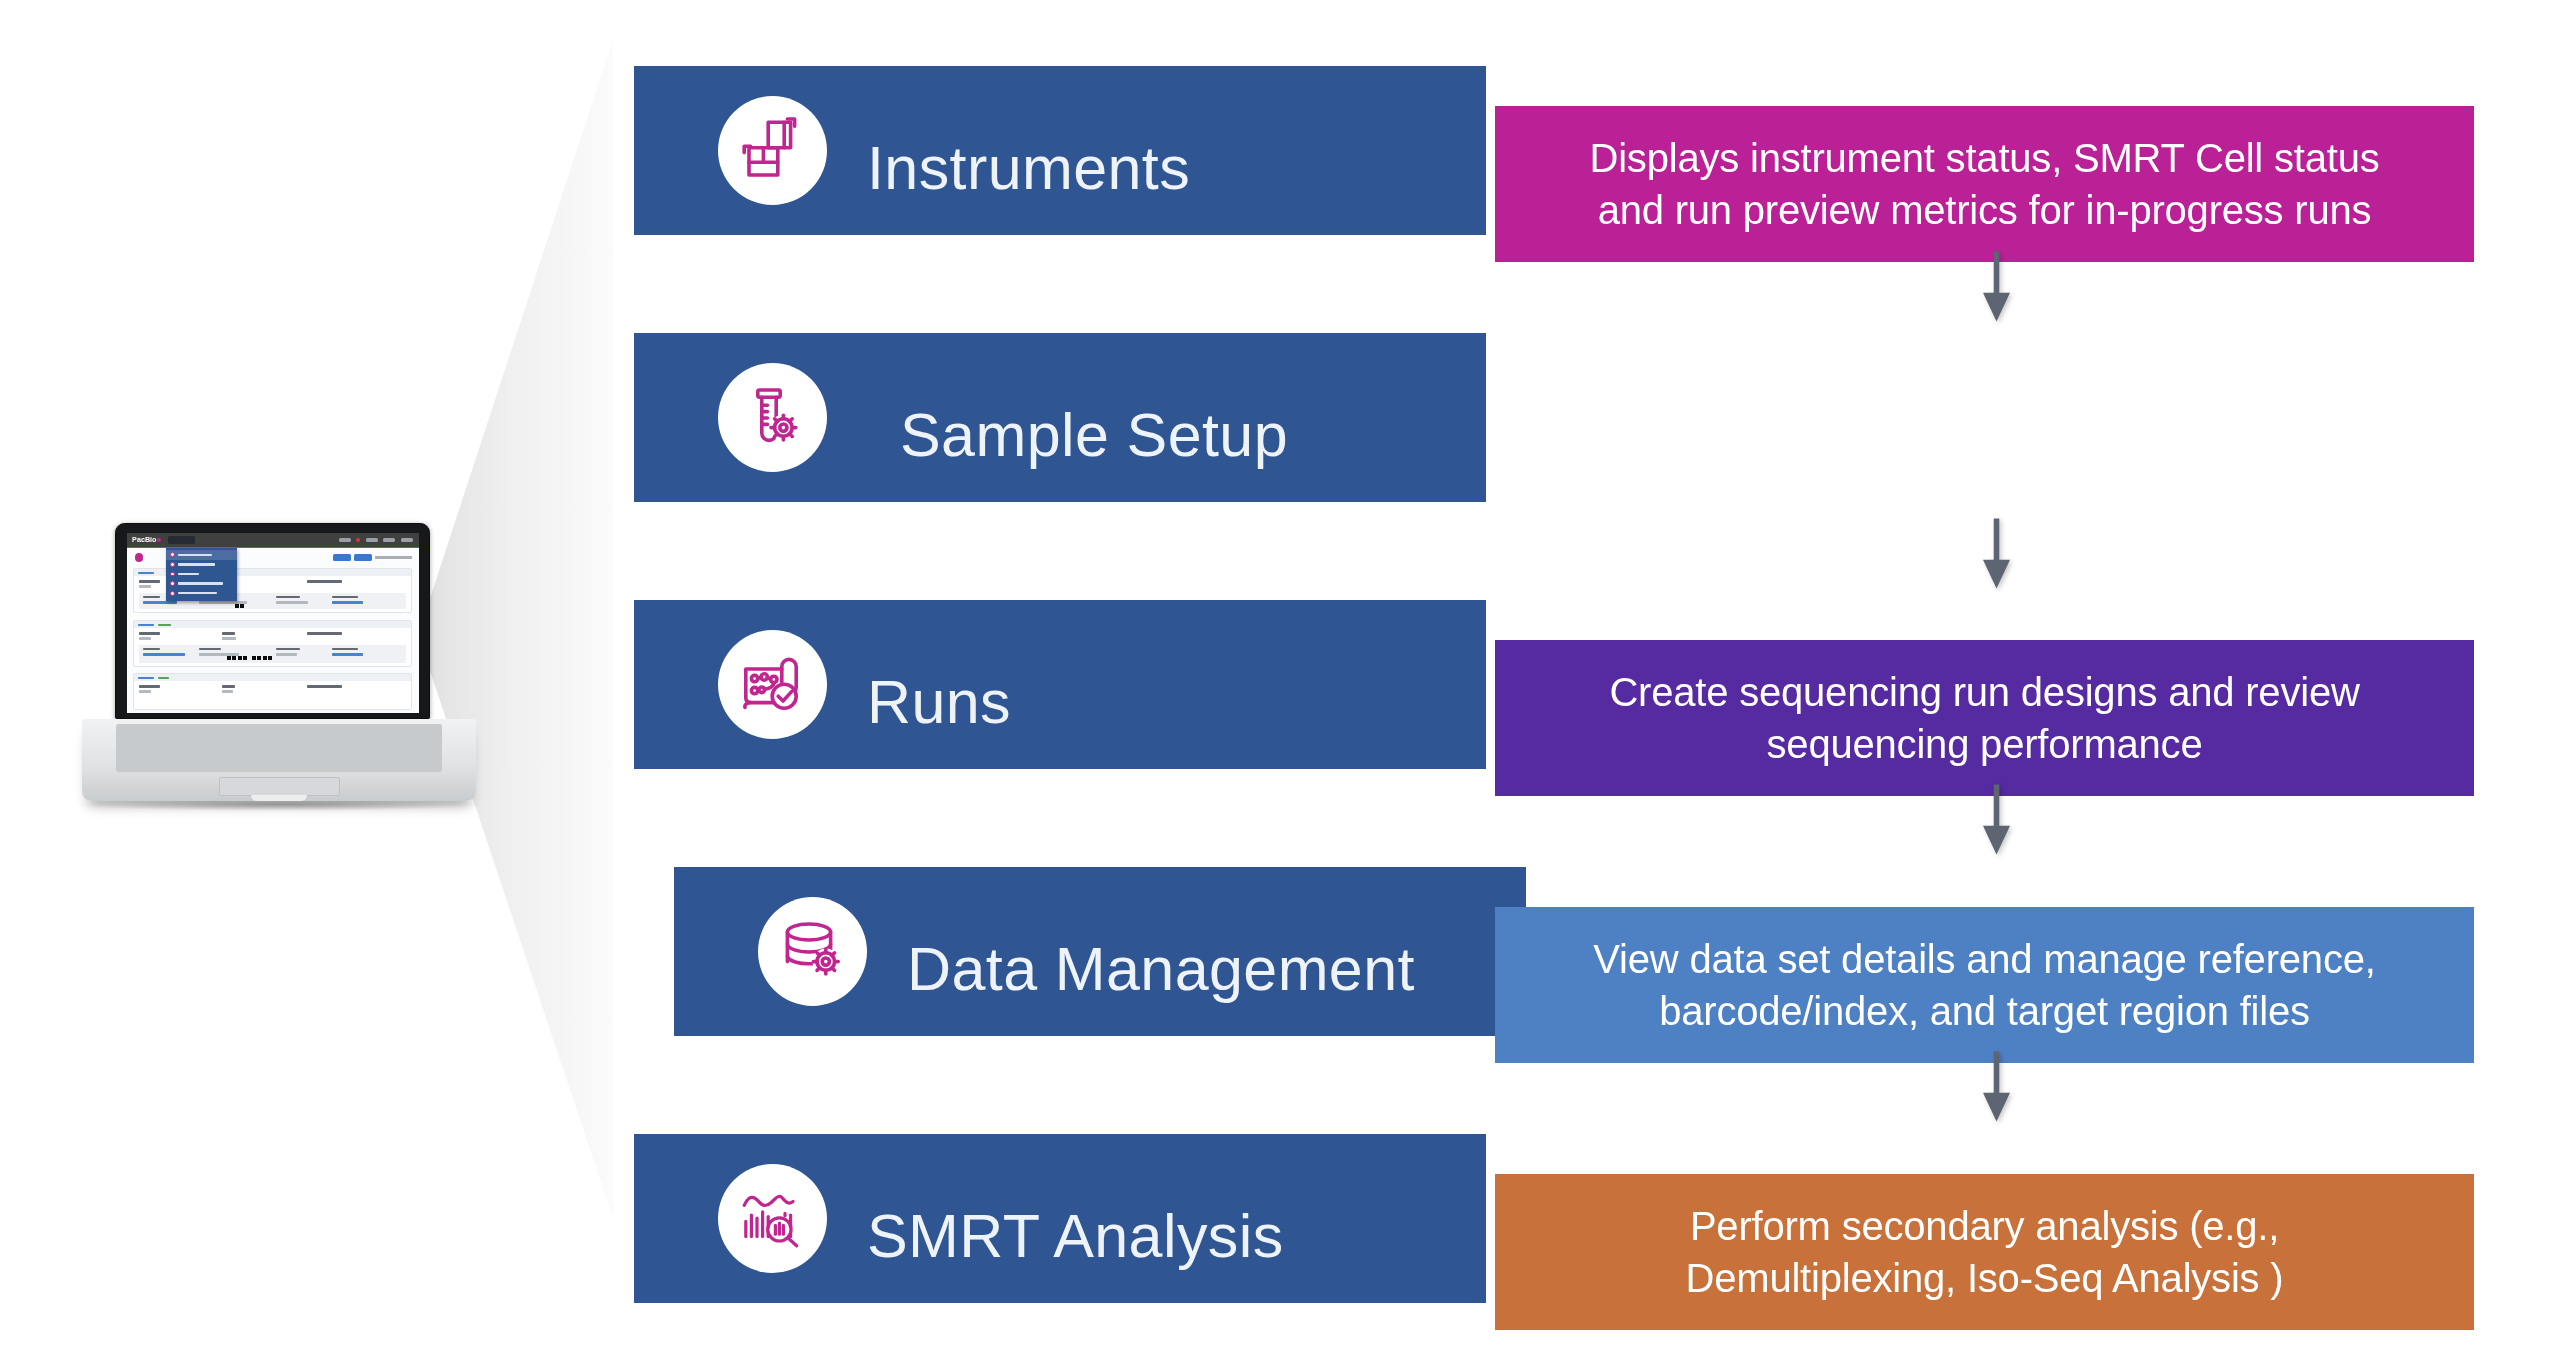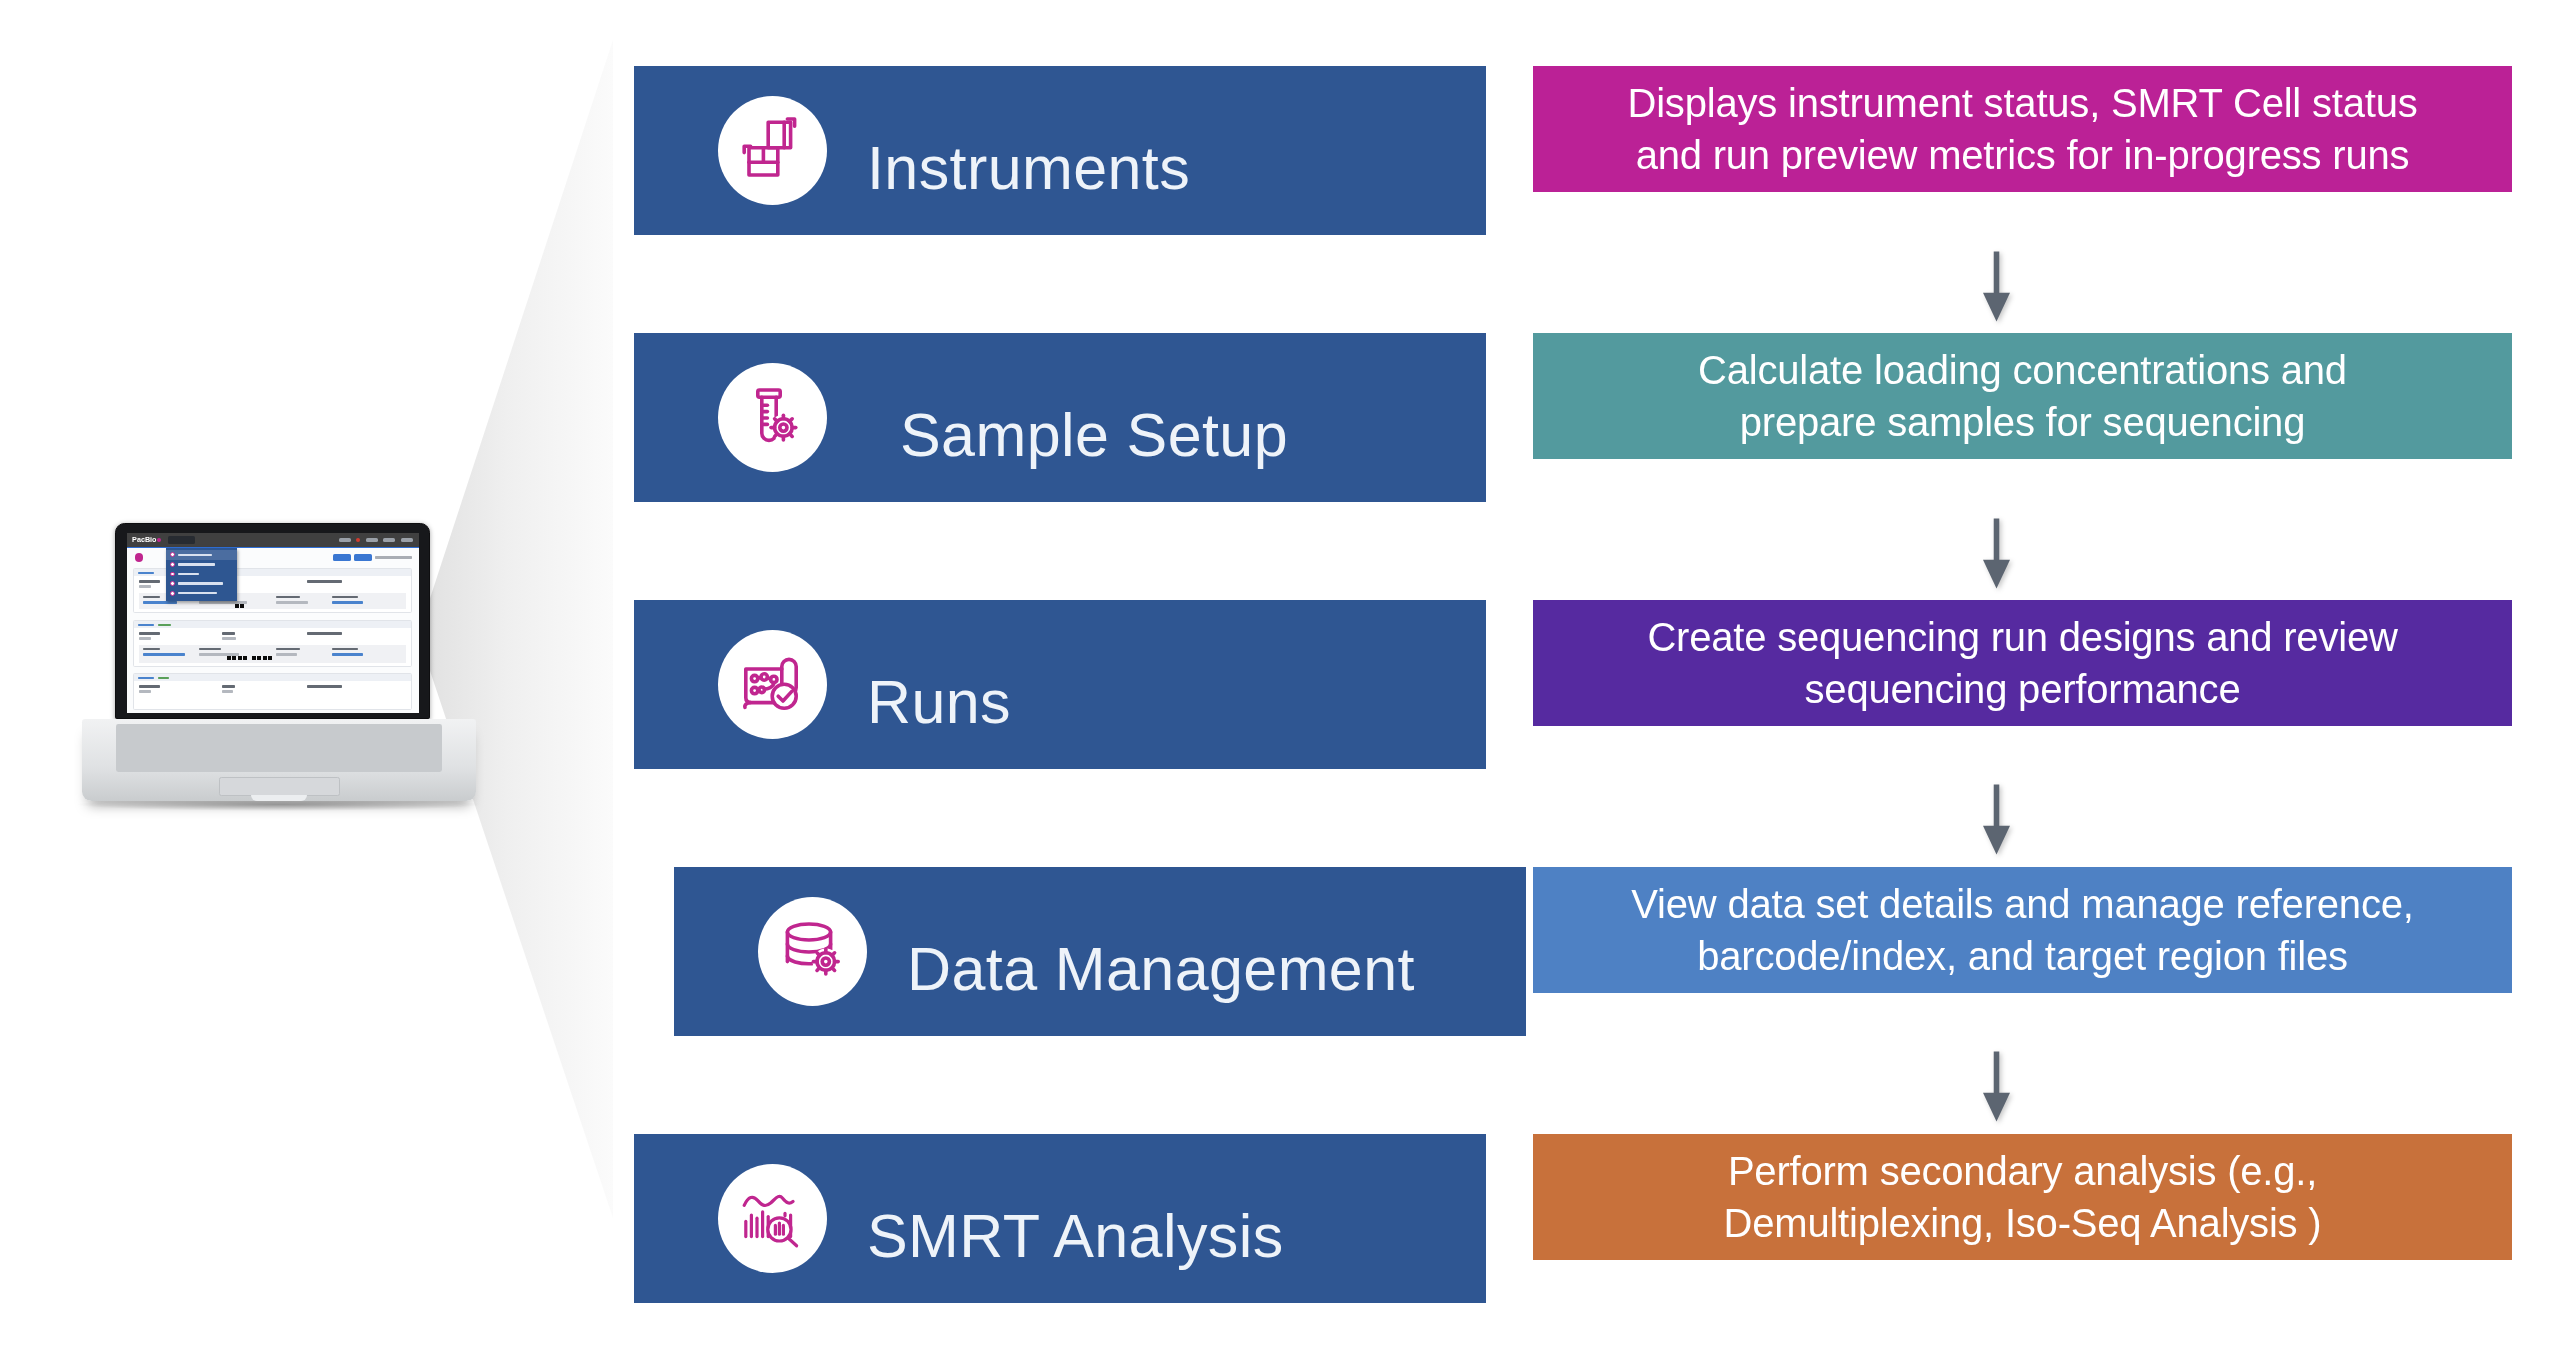--- a/index.html
+++ b/index.html
@@ -15,24 +15,24 @@
   
   .module-box { position:absolute; left:634px; width:852px; height:169px;
                 display:flex; align-items:center; }
   .icon-circle { position:absolute; left:84px; top:30px; width:109px; height:109px;
                  background:#ffffff; border-radius:50%; display:flex; align-items:center; justify-content:center; }
   .icon-circle svg { width:80px; height:80px; }
   .module-label { position:absolute; left:233px; top:0; height:204px; display:flex; align-items:center;
                   font-size:61px; font-weight:400; letter-spacing:0.4px; }
 
   
-  .desc-box { position:absolute; left:1533px; width:979px; height:126px;
+  .desc-box { position:absolute; left:1495px; width:979px; height:156px;
               display:flex; align-items:center; justify-content:center; text-align:center;
               color:#ffffff; font-size:40px; line-height:1.3; letter-spacing:-0.2px;
-              white-space:pre-line; padding:0 19.3px; }
+              white-space:pre-line; padding:0 19.3px;margin-top:40px; }
 
   
   .arrow { position:absolute; left:1979px; width:35px; height:77px;
            filter:drop-shadow(2.4px 2.4px 2.4px rgba(0,0,0,0.22)); }
   .arrow svg { width:35px; height:77px; display:block; }
 
   
   .laptop { position:absolute; left:80px; top:521px; width:397px; height:293px; }
   .lt-screen { position:absolute; left:35px; top:1.6px; width:315px; height:196px;
                background:#17181b; border:0.8px solid #0e0e10; border-radius:9.6px 9.6px 1.6px 1.6px;
@@ -318,22 +318,20 @@
         <line x1="58" y1="55" x2="58" y2="69"></line>
         <line x1="63" y1="58" x2="63" y2="69"></line>
         <path d="M68.5 73.5 l11 10"></path>
       </svg>
     </div>
     <div class="module-label" style="color: rgb(238, 243, 249);">SMRT Analysis</div>
   </div>
 
   <div class="desc-box" style="top: 66px; background: rgb(187, 33, 150);">Displays instrument status, SMRT Cell status
 and run preview metrics for in-progress runs</div>
-  <div class="desc-box" style="top: 333px; background: rgb(83, 154, 158);">Calculate loading concentrations and
-prepare samples for sequencing</div>
   <div class="desc-box" style="top: 600px; background: rgb(86, 42, 160);">Create sequencing run designs and review
 sequencing performance</div>
   <div class="desc-box" style="top: 867px; background: rgb(78, 129, 196);">View data set details and manage reference,
 barcode/index, and target region files</div>
   <div class="desc-box" style="top: 1134px; background: rgb(200, 113, 59);">Perform secondary analysis (e.g.,
 Demultiplexing, Iso-Seq Analysis )</div>
 
   <div class="arrow" style="top: 248px; color: rgb(92, 101, 113);">
     <svg viewBox="0 0 44 96">
         <line x1="22" y1="4" x2="22" y2="58" stroke="currentColor" stroke-width="7"></line>

